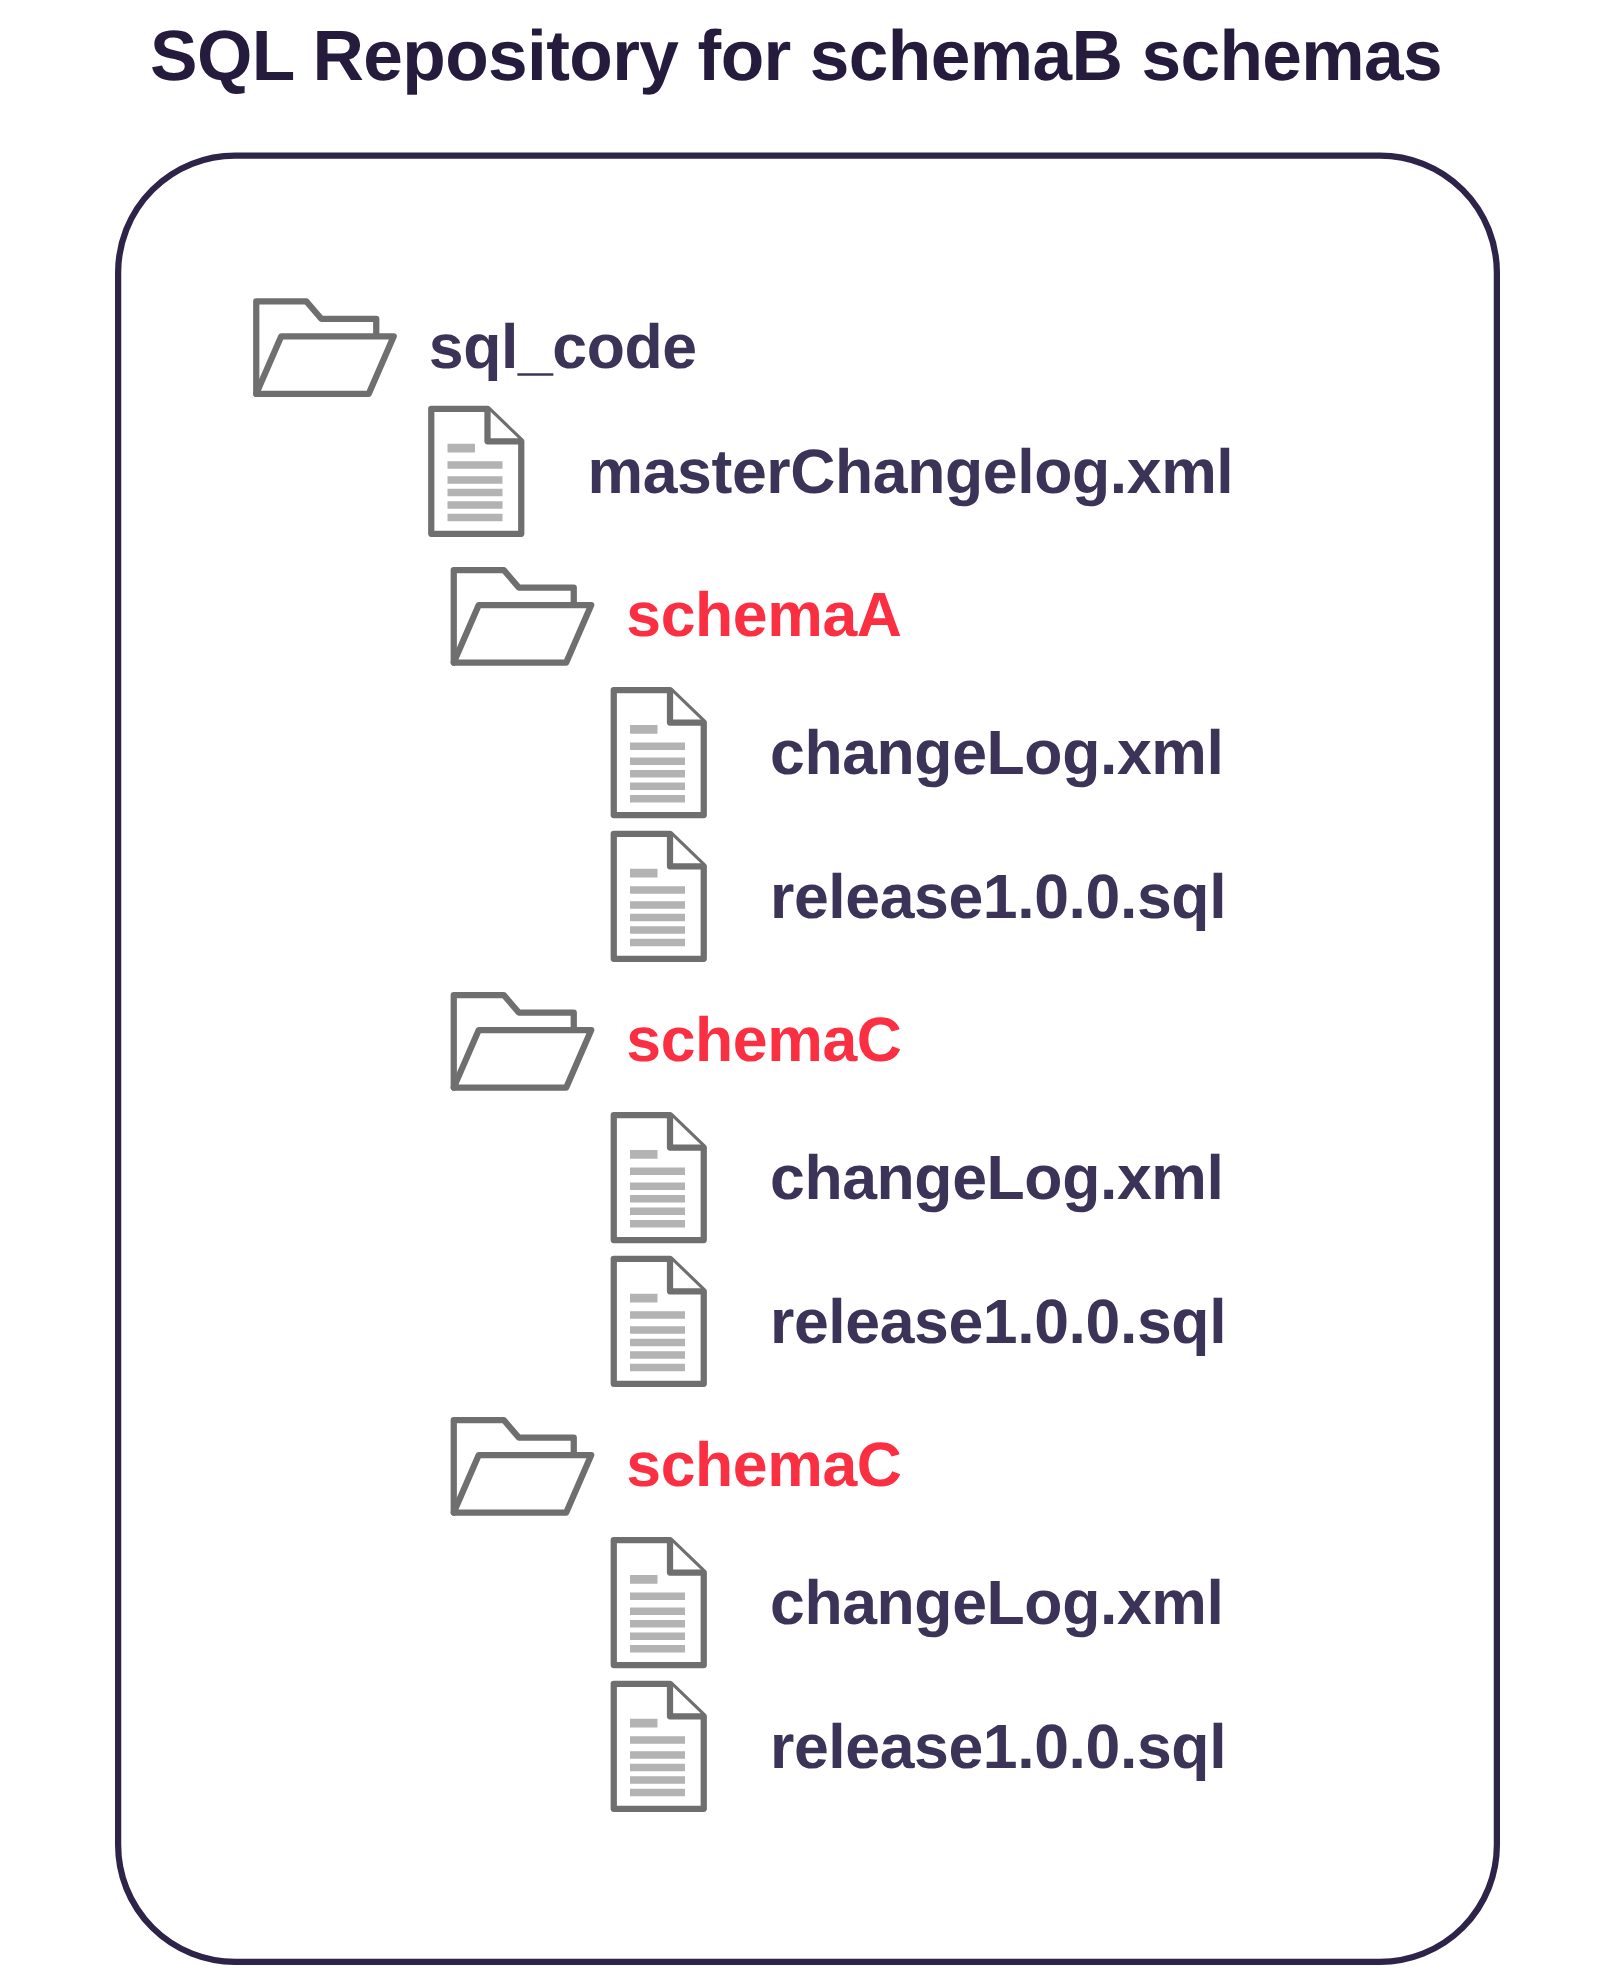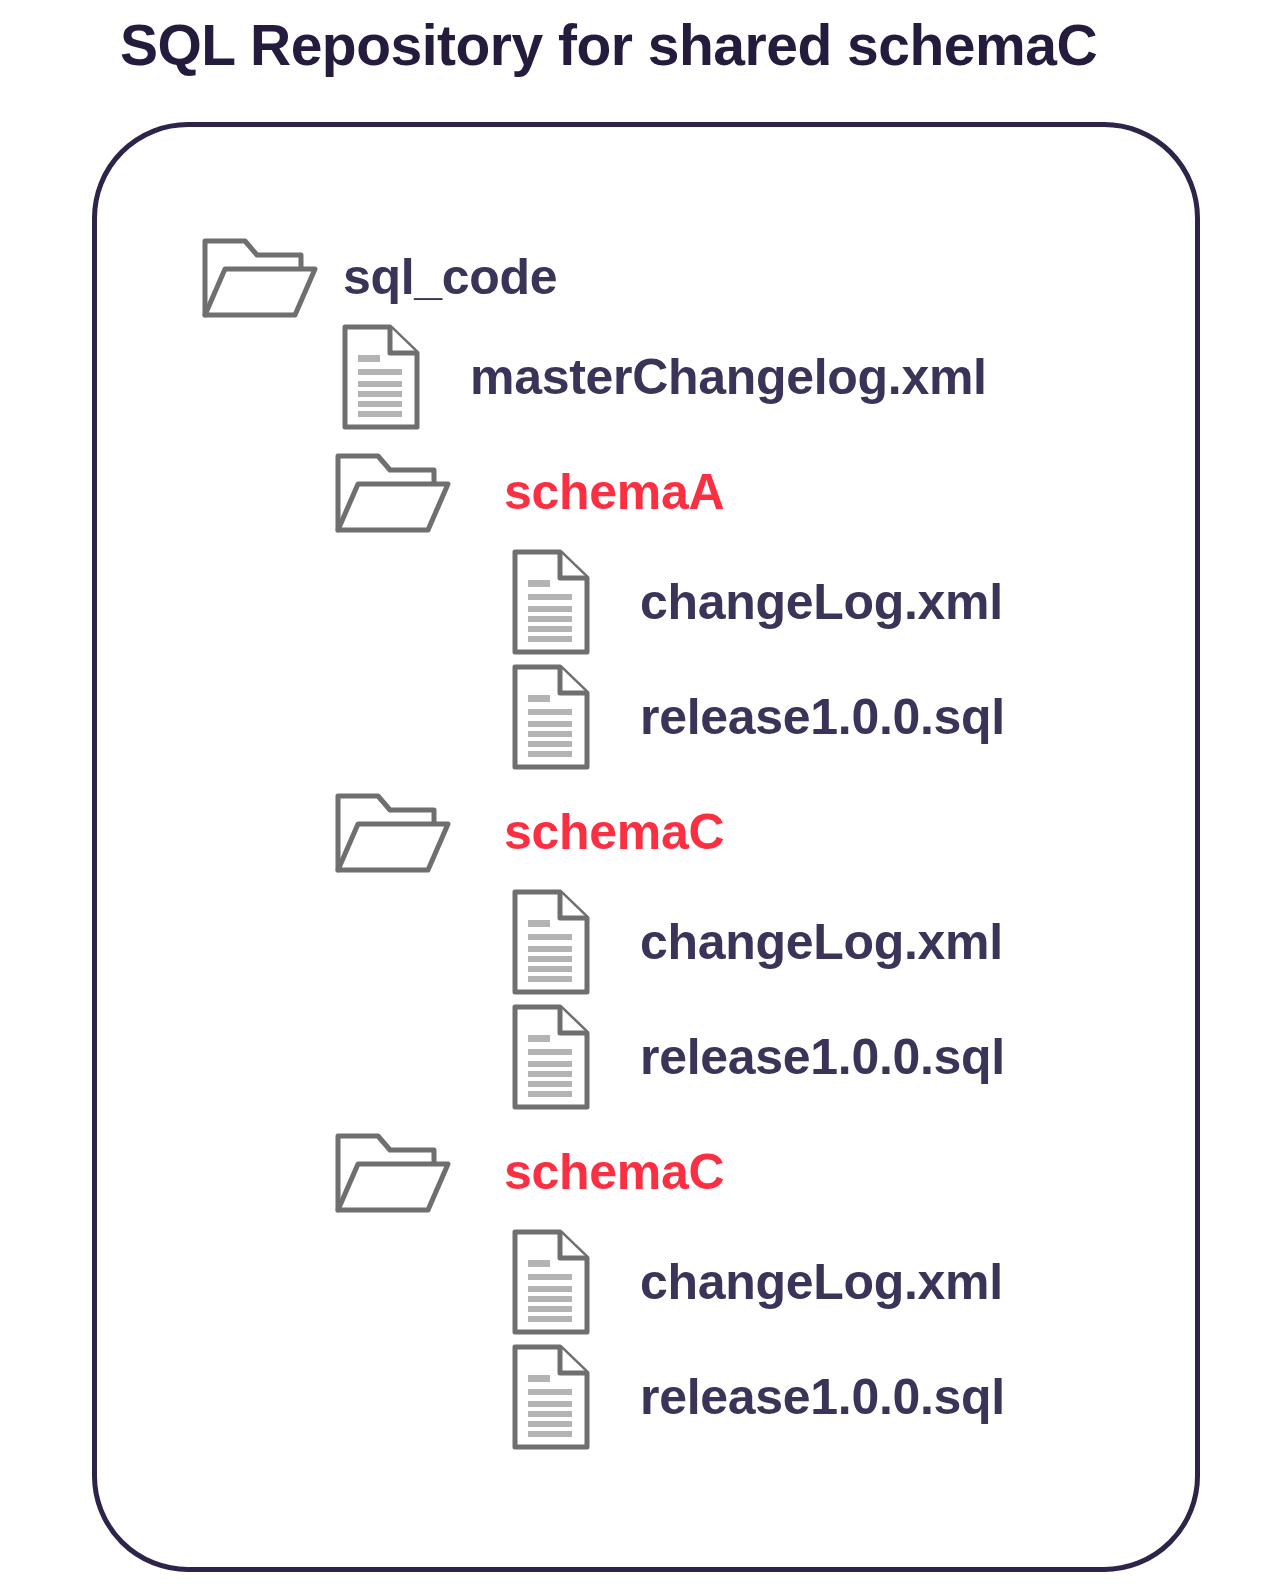--- a/index.html
+++ b/index.html
@@ -79,35 +79,35 @@
     letter-spacing: -0.3px;
   }
 
   .row-label.red {
     color: #fb2f42;
   }
 
   
   .lvl-0 { left: 104px; }
   .lvl-1 { left: 243px; }
-  .lvl-2 { left: 237px; gap: 28px; }
-  .lvl-3 { left: 413px; }
+  .lvl-2 { left: 262px; }
+  .lvl-3 { left: 389px; }
 
   .folder-row .row-label { margin-left: 24px; }
   .file-row   .row-label { margin-left: 48px; }
   .file-row.deep .row-label { margin-left: 48px; }
 
   svg { display: block; overflow: visible; }
 </style>
 </head>
 <body>
 
 <div id="diagram-root">
 
-  <div id="page-title">SQL Repository for shared schemaC</div>
+  <div id="page-title">SQL Repository for schemaB schemas</div>
 
   <div id="repo-container">
     <div id="file-tree">
         <div class="tree-row lvl-0 folder-row" style="top: 100px;">
           <span class="row-icon">
             <svg width="118" height="84" viewBox="0 0 118 84" aria-hidden="true">
               <path d="M4 80 L4 6 L44 6 L56 20 L100 20 L100 34" fill="#ffffff" stroke="#6f6f6f" stroke-width="5" stroke-linejoin="round" stroke-linecap="round"></path>
               <path d="M4 80 L24 34 L114 34 L94 80 Z" fill="#ffffff" stroke="#6f6f6f" stroke-width="5" stroke-linejoin="round" stroke-linecap="round"></path>
             </svg>
           </span>

